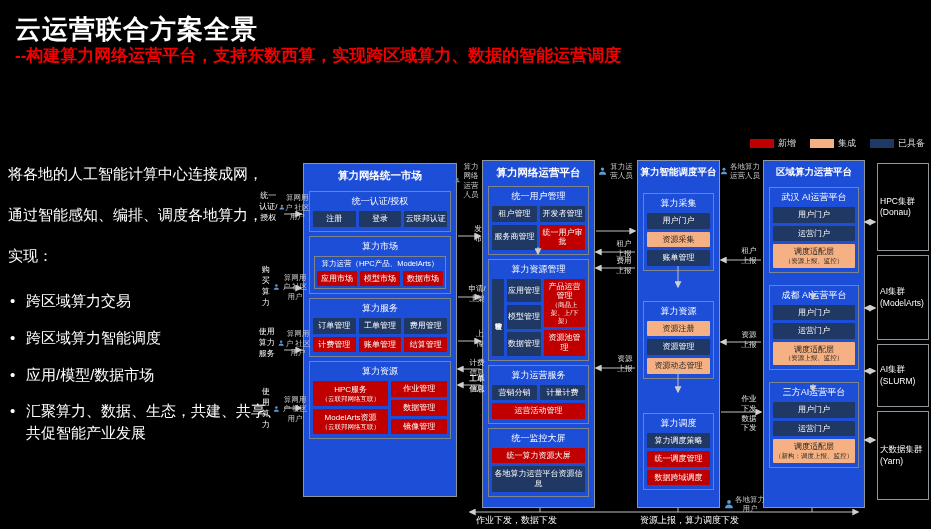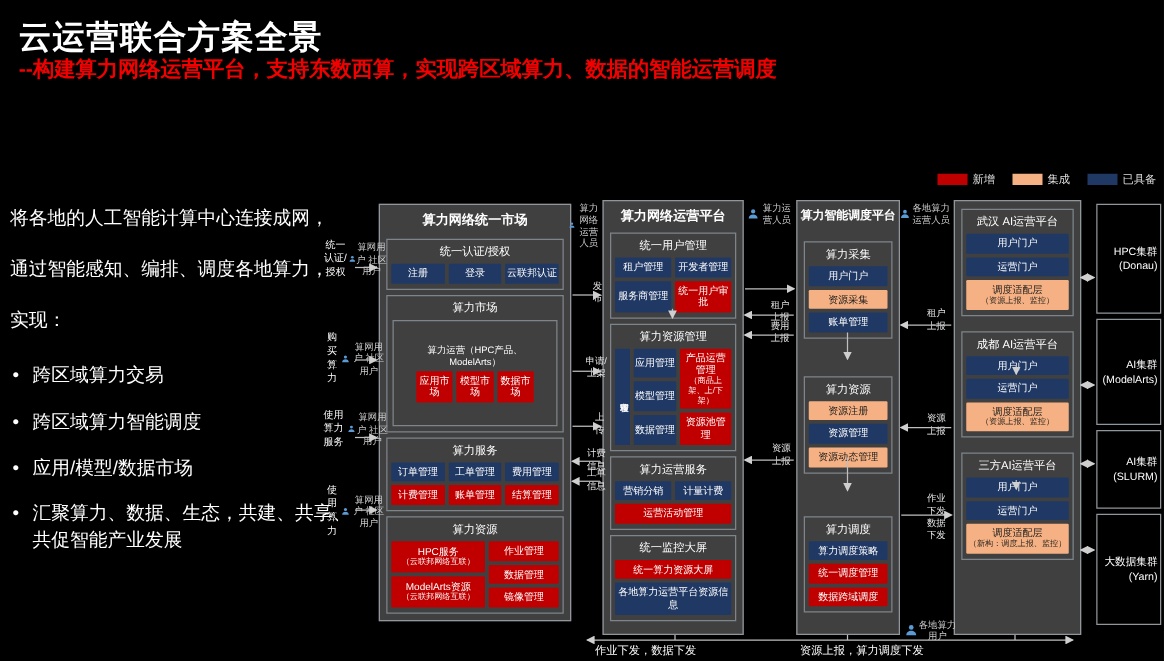--- a/index.html
+++ b/index.html
@@ -17,54 +17,54 @@
   .sw-red { background: #c00000; }
   .sw-orange { background: #f5b183; }
   .sw-navy { background: #1f3864; }
 
   .intro { position: absolute; left: 8px; top: 165px; width: 276px; font-size: 15px; }
   .intro p { margin-bottom: 22px; }
   .intro ul { list-style: none; margin-top: 24px; }
   .intro li { margin-bottom: 15px; padding-left: 18px; position: relative; line-height: 1.45; }
   .intro li::before { content: "•"; position: absolute; left: 2px; }
 
-  .panel { position: absolute; border: 1px solid #8f969c; background: #404040; }
+  .panel { position: absolute; border: 1px solid #8f969c; background: #1d4ed8; }
   .panel-title { text-align: center; font-weight: 700; font-size: 10.5px; padding: 5px 0 2px; }
   #col3 .panel-title, #col4 .panel-title { font-size: 9.5px; }
   .sec { border: 1px solid #7d848a; margin: 4px 5px; padding: 2px 3px 4px; }
   .sec-title { text-align: center; font-size: 9px; padding: 1px 0 3px; }
   .row { display: flex; gap: 3px; }
   .row + .row { margin-top: 3px; }
   .stack { display: flex; flex-direction: column; gap: 3px; }
   .btn {
     flex: 1; display: flex; flex-direction: column; align-items: center; justify-content: center;
     text-align: center; font-size: 8px; line-height: 1.2; padding: 3px 1px; border-radius: 1px; color: #fff;
   }
   .dark { background: #203864; }
   .red { background: #c00000; }
   .orange { background: #f5b183; color: #1b1b1b; }
   .btn .sub { font-size: 6.5px; opacity: .95; }
-  .subbox { border: 1px solid #7d848a; padding: 18px; margin: 0 1px; }
+  .subbox { border: 1px solid #7d848a; padding: 2px; margin: 0 1px; }
   .subbox-title { font-size: 7.5px; text-align: center; padding-bottom: 2px; }
   .res-left { flex: 1.35; }
   .res-right { flex: 1; }
   .vstrip { writing-mode: vertical-rl; font-size: 7px; background: #203864; display: flex;
             align-items: center; justify-content: center; padding: 2px 1px; color: #fff; }
 
   #col1 { left: 303px; top: 163px; width: 154px; height: 334px; }
   #col2 { left: 482px; top: 160px; width: 113px; height: 348px; }
   #col3 { left: 637px; top: 160px; width: 83px;  height: 348px; }
   #col4 { left: 763px; top: 160px; width: 102px; height: 348px; }
   #col1 .sec-auth { margin-top: 6px; }
   #col3 .sec-collect { margin: 12px 5px 30px; }
   #col3 .sec-res3 { margin: 0 5px 34px; }
   #col4 .region { margin: 6px 5px 12px; }
 
   .cluster { position: absolute; left: 877px; width: 52px; border: 1px solid #8f969c; background: #000;
-             display: flex; align-items: center; justify-content: center; text-align: right;
+             display: flex; align-items: center; justify-content: center; text-align: left;
              font-size: 8.5px; line-height: 1.35; padding: 2px; }
   #cl1 { top: 163px; height: 88px; }
   #cl2 { top: 255px; height: 85px; }
   #cl3 { top: 344px; height: 63px; }
   #cl4 { top: 411px; height: 89px; }
 
   .persona { position: absolute; display: flex; flex-direction: row; align-items: center;
              text-align: center; color: #ddd; }
   .persona .action { font-size: 8px; color: #fff; margin-bottom: 1px; }
   .persona .role { font-size: 7.5px; line-height: 1.25; margin-top: 1px; color: #ccc; }
@@ -76,21 +76,21 @@
   .t1 { left: 455px; top: 161px; width: 27px; }
   .t2 { left: 598px; top: 161px; width: 38px; }
   .t3 { left: 720px; top: 161px; width: 42px; }
   .pb { left: 724px; top: 494px; width: 42px; }
 
   .flow { position: absolute; font-size: 7.5px; color: #e8e8e8; text-align: center; line-height: 1.3; padding-left: 16px; }
   .f-c12-1 { left: 458px; top: 224px; width: 24px; }
   .f-c12-2 { left: 452px; top: 284px; width: 34px; }
   .f-c12-3 { left: 460px; top: 329px; width: 20px; }
   .f-c12-4 { left: 452px; top: 358px; width: 34px; }
-  .f-c12-5 { left: 452px; top: 374px; width: 34px; }
+  .f-c12-5 { left: 452px; top: 374px; width: 34px; font-weight: bold; }
   .f-c23-1 { left: 598px; top: 239px; width: 36px; }
   .f-c23-2 { left: 598px; top: 256px; width: 36px; }
   .f-c23-3 { left: 600px; top: 354px; width: 34px; }
   .f-c34-1 { left: 722px; top: 246px; width: 38px; }
   .f-c34-2 { left: 722px; top: 330px; width: 38px; }
   .f-c34-3 { left: 722px; top: 394px; width: 38px; }
   .bottom-label { position: absolute; font-size: 9px; color: #fff; }
   .bl1 { left: 476px; top: 514px; }
   .bl2 { left: 640px; top: 514px; }
 
@@ -261,20 +261,21 @@
       <div class="sec-title">算力调度</div>
       <div class="stack">
         <div class="btn dark">算力调度策略</div>
         <div class="btn red">统一调度管理</div>
         <div class="btn red">数据跨域调度</div>
       </div>
     </div>
   </div>
 
   <div id="col4" class="panel">
+    <div class="panel-title">区域算力运营平台</div>
     <div class="sec region">
       <div class="sec-title">武汉 AI运营平台</div>
       <div class="stack">
         <div class="btn dark">用户门户</div>
         <div class="btn dark">运营门户</div>
         <div class="btn orange">
           <span>调度适配层</span>
           <span class="sub">（资源上报、监控）</span>
         </div>
       </div>

